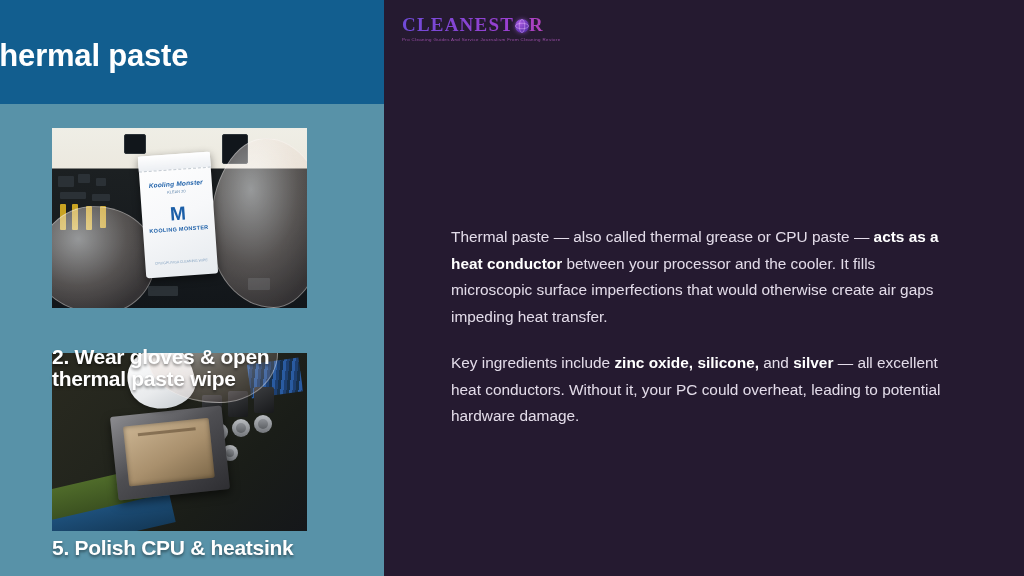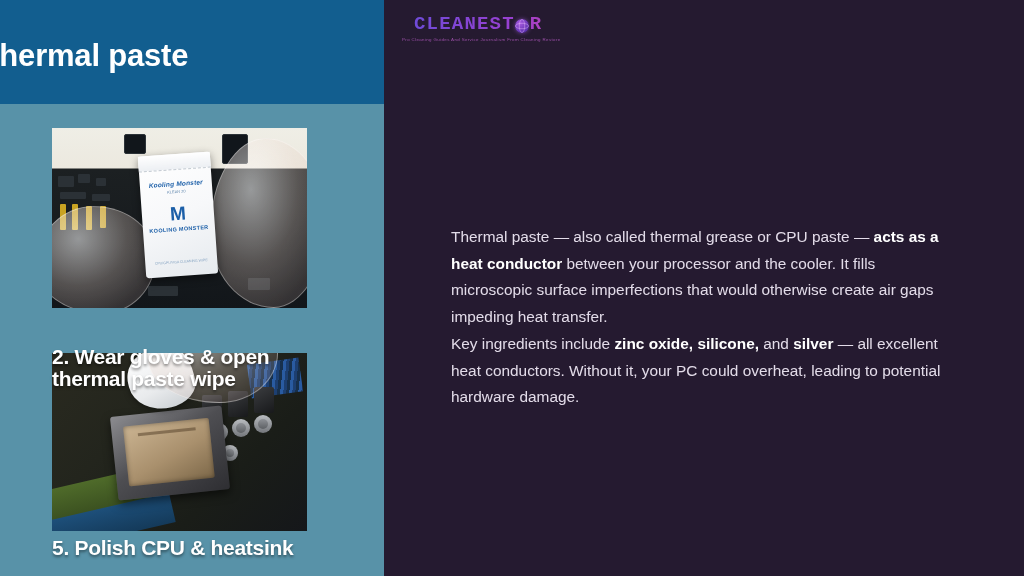--- a/index.html
+++ b/index.html
@@ -220,33 +220,32 @@
     background:#251a30;
     flex:0 0 640px;
   }
 
   .logo {
     position:absolute;
     left:18px; top:14px;
     width:260px;
   }
   .logo-word {
-    font-family:Liberation Mono, monospace;
+    font-family:Liberation Serif, serif;
     font-size:19px;
     font-weight:bold;
     letter-spacing:1.2px;
     line-height:21px;
     background:linear-gradient(90deg,#6f4bd8 0%, #9b3fd0 42%, #d2479b 72%, #e8566f 100%);
     -webkit-background-clip:text;
     background-clip:text;
     color:transparent;
     white-space:nowrap;
     display:flex;
     align-items:center;
-    margin-left:12px;
   }
   .logo-globe {
     display:inline-block;
     width:14px; height:14px;
     border-radius:50%;
     background:
       radial-gradient(circle at 35% 30%, #a75ae0, #5f33b0 70%, #3c1f72);
     position:relative;
     margin:0 .5px;
     top:1px;
@@ -287,21 +286,21 @@
 
   .body-copy {
     position:absolute;
     left:67px; top:224px;
     width:496px;
     color:#e3dce9;
     font-size:15.4px;
     line-height:26.7px;
     font-family:"Liberation Sans", sans-serif;
   }
-  .body-copy p + p { }
+  .body-copy p + p { margin-top:19px; }
   .body-copy b { color:#ffffff; font-weight:bold; }
 </style>
 </head>
 <body>
 
 <div class="slide">
 
   <section class="left-panel">
 
     <div class="left-header">

